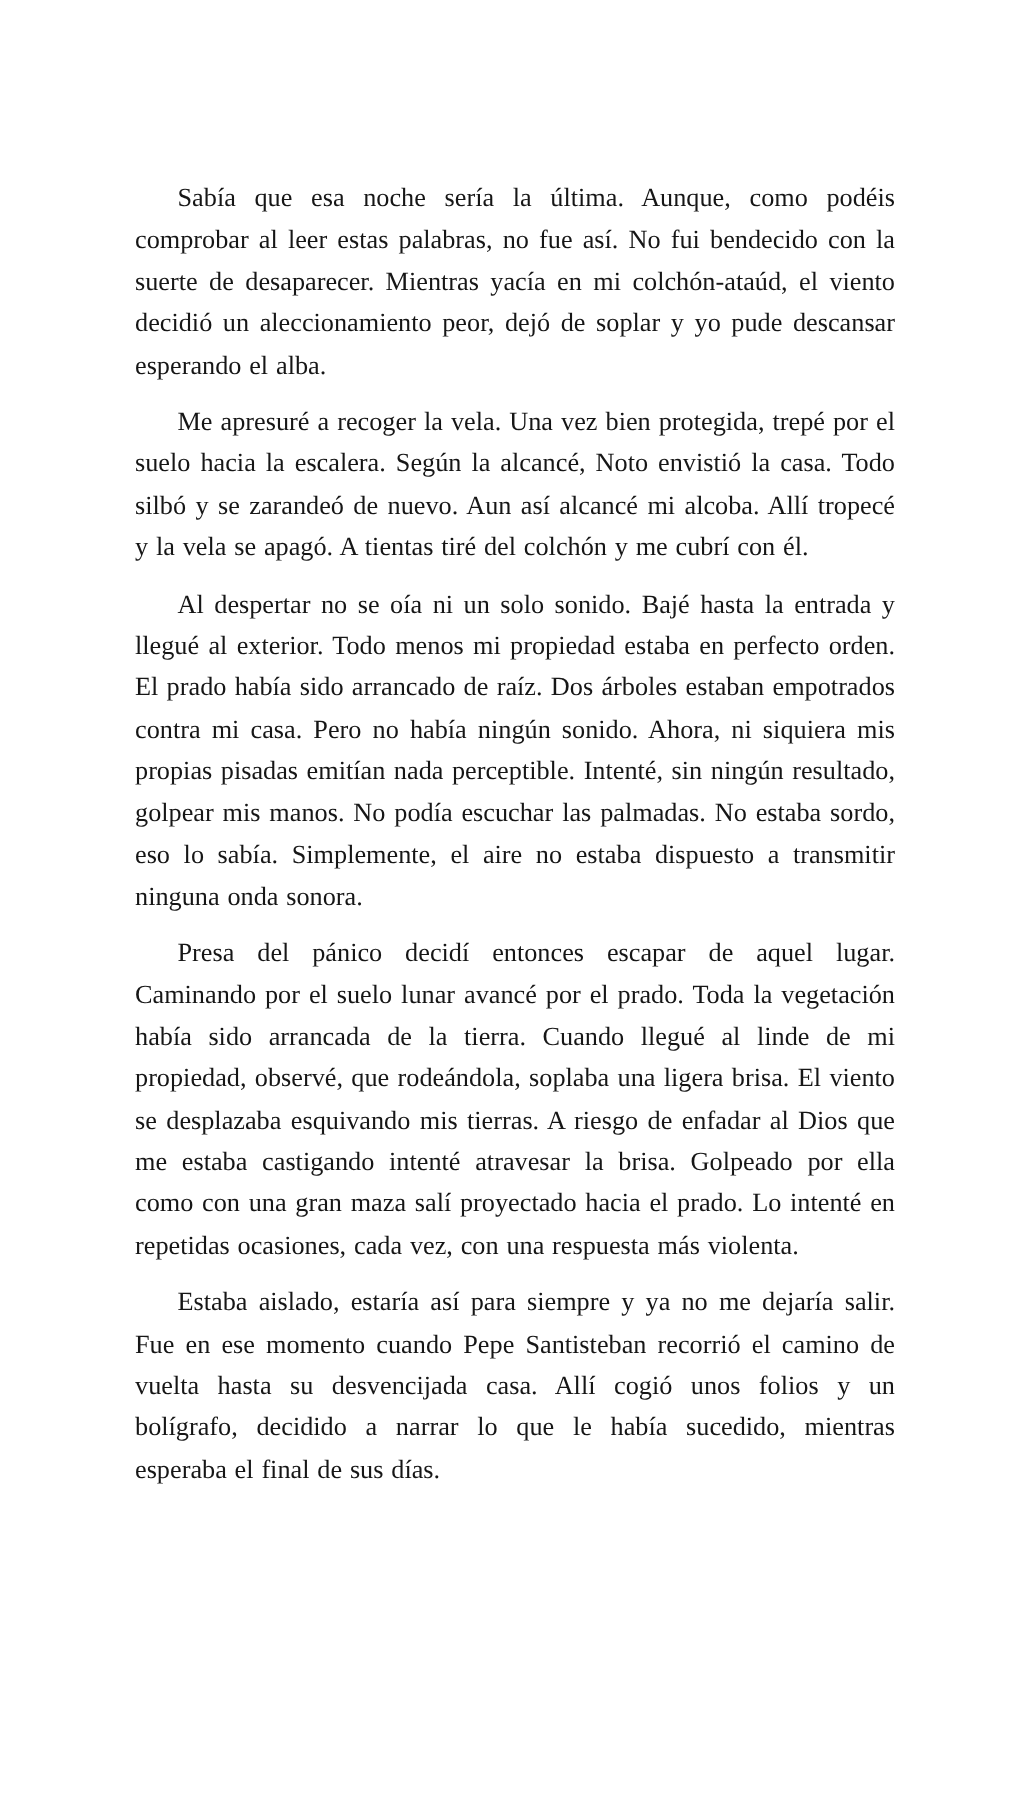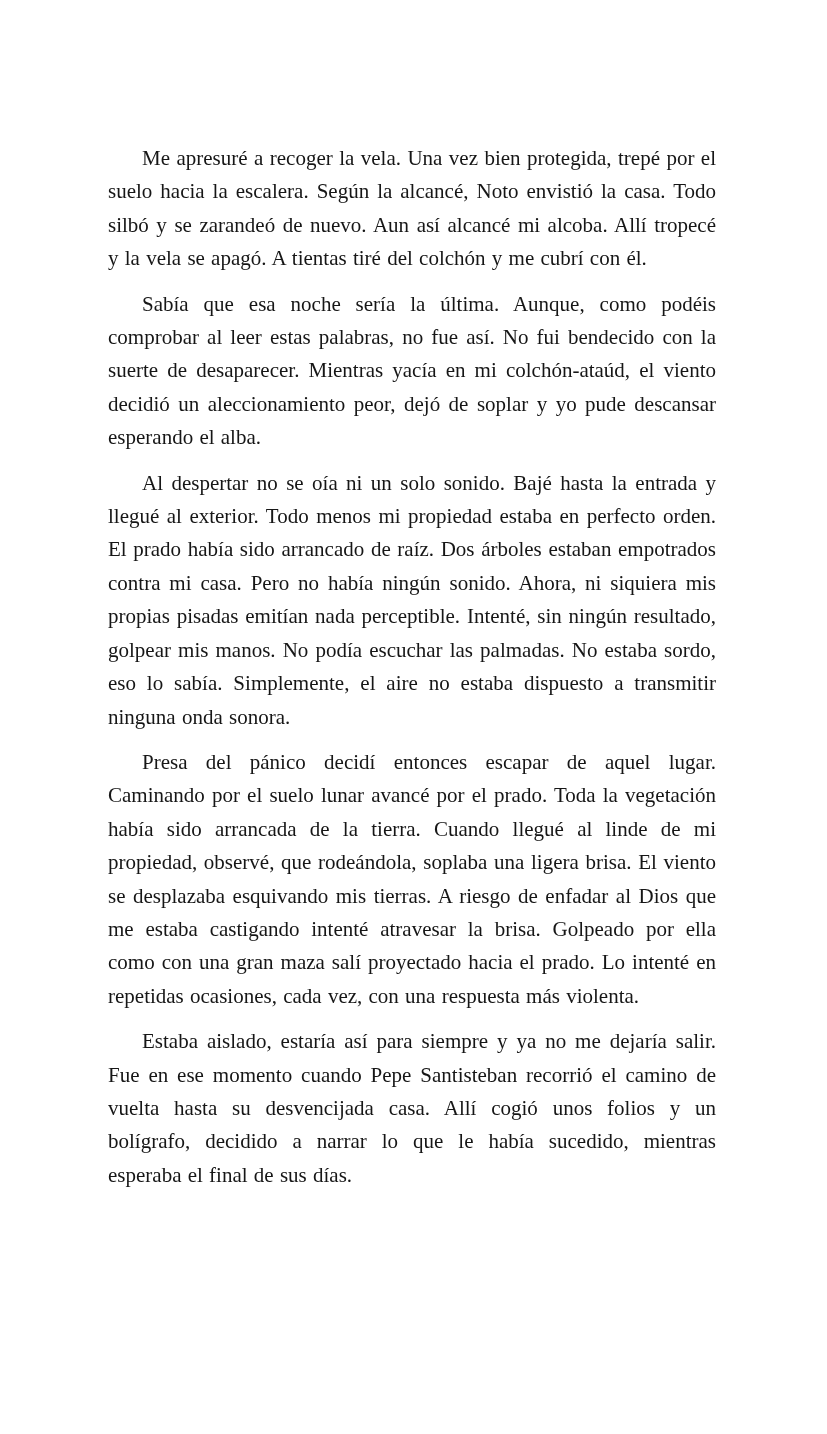--- a/index.html
+++ b/index.html
@@ -33,18 +33,18 @@
     text-indent: 0;
   }
   .book-page p.final {
     margin-top: 11px;
   }
 </style>
 </head>
 <body>
 
 <div class="book-page">
+  <p>Sabía que esa noche sería la última. Aunque, como podéis comprobar al leer estas palabras, no fue así. No fui bendecido con la suerte de desaparecer. Mientras yacía en mi colchón-ataúd, el viento decidió un aleccionamiento peor, dejó de soplar y yo pude descansar esperando el alba.</p>
   <p>Me apresuré a recoger la vela. Una vez bien protegida, trepé por el suelo hacia la escalera. Según la alcancé, Noto envistió la casa. Todo silbó y se zarandeó de nuevo. Aun así alcancé mi alcoba. Allí tropecé y la vela se apagó. A tientas tiré del colchón y me cubrí con él.</p>
-  <p>Sabía que esa noche sería la última. Aunque, como podéis comprobar al leer estas palabras, no fue así. No fui bendecido con la suerte de desaparecer. Mientras yacía en mi colchón-ataúd, el viento decidió un aleccionamiento peor, dejó de soplar y yo pude descansar esperando el alba.</p>
   <p>Al despertar no se oía ni un solo sonido. Bajé hasta la entrada y llegué al exterior. Todo menos mi propiedad estaba en perfecto orden. El prado había sido arrancado de raíz. Dos árboles estaban empotrados contra mi casa. Pero no había ningún sonido. Ahora, ni siquiera mis propias pisadas emitían nada perceptible. Intenté, sin ningún resultado, golpear mis manos. No podía escuchar las palmadas. No estaba sordo, eso lo sabía. Simplemente, el aire no estaba dispuesto a transmitir ninguna onda sonora.</p>
   <p>Presa del pánico decidí entonces escapar de aquel lugar. Caminando por el suelo lunar avancé por el prado. Toda la vegetación había sido arrancada de la tierra. Cuando llegué al linde de mi propiedad, observé, que rodeándola, soplaba una ligera brisa. El viento se desplazaba esquivando mis tierras. A riesgo de enfadar al Dios que me estaba castigando intenté atravesar la brisa. Golpeado por ella como con una gran maza salí proyectado hacia el prado. Lo intenté en repetidas ocasiones, cada vez, con una respuesta más violenta.</p>
   <p class="final">Estaba aislado, estaría así para siempre y ya no me dejaría salir. Fue en ese momento cuando Pepe Santisteban recorrió el camino de vuelta hasta su desvencijada casa. Allí cogió unos folios y un bolígrafo, decidido a narrar lo que le había sucedido, mientras esperaba el final de sus días.</p>
 </div>
 
 </body></html>

